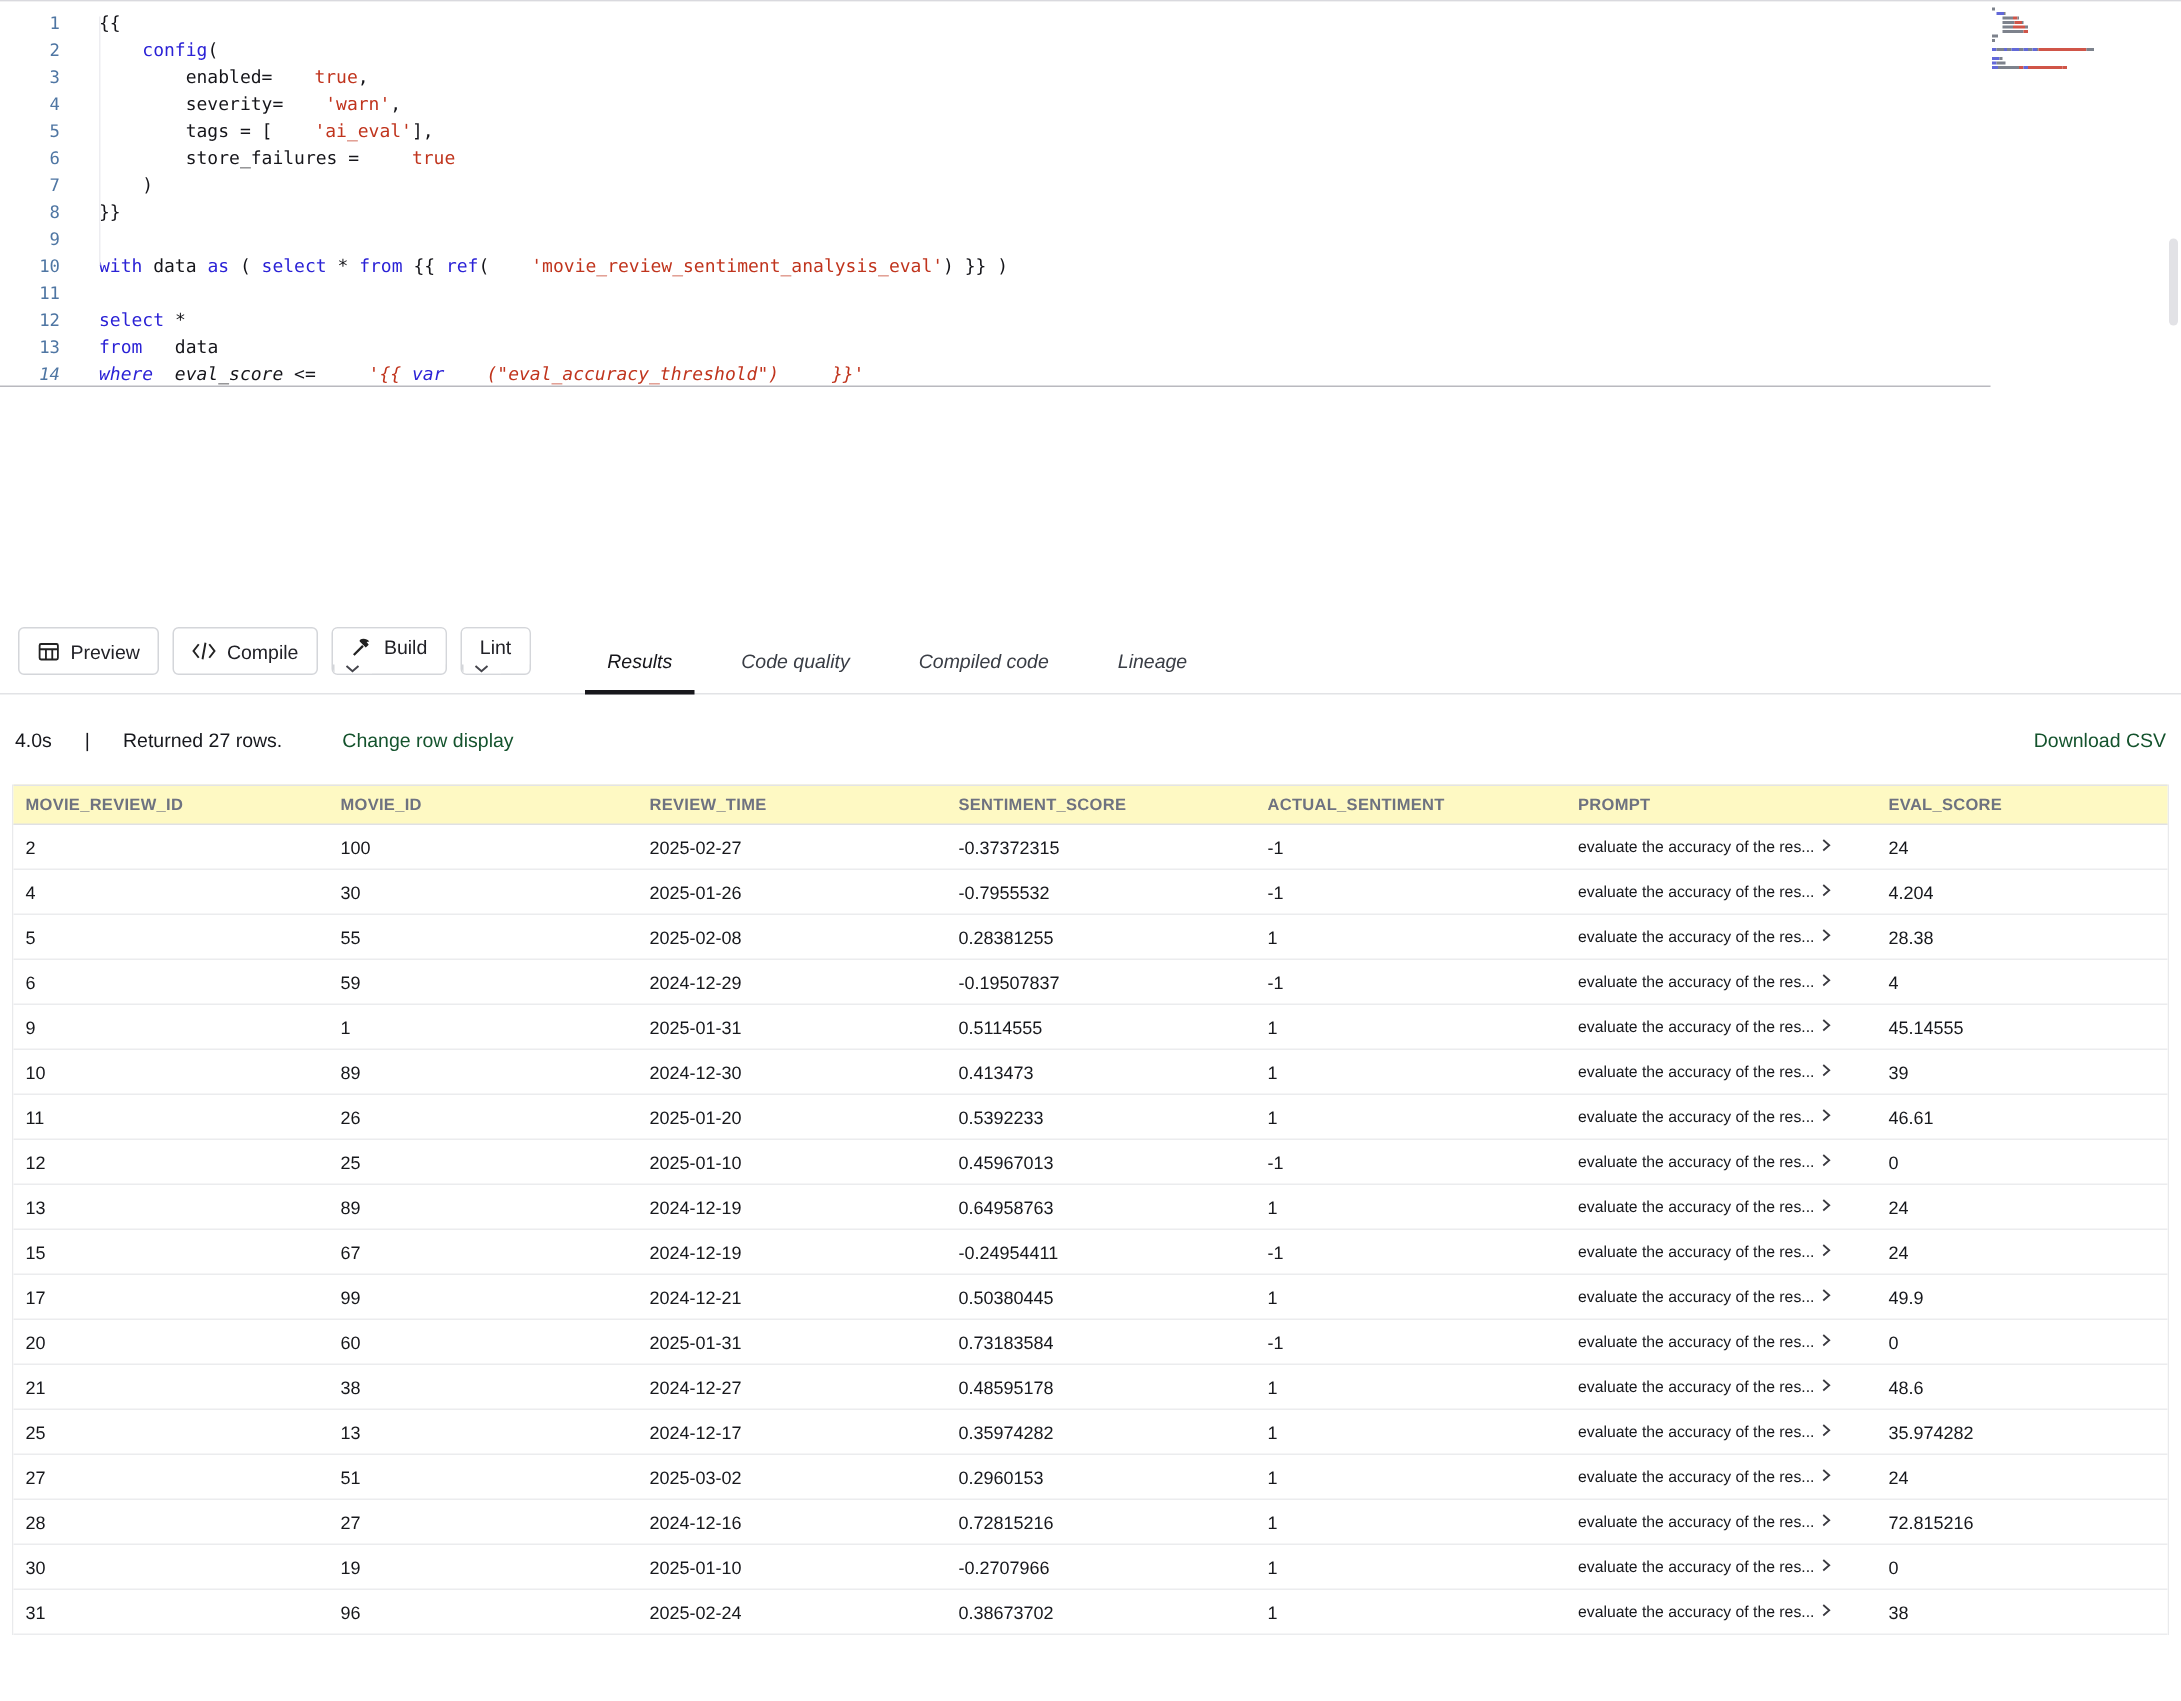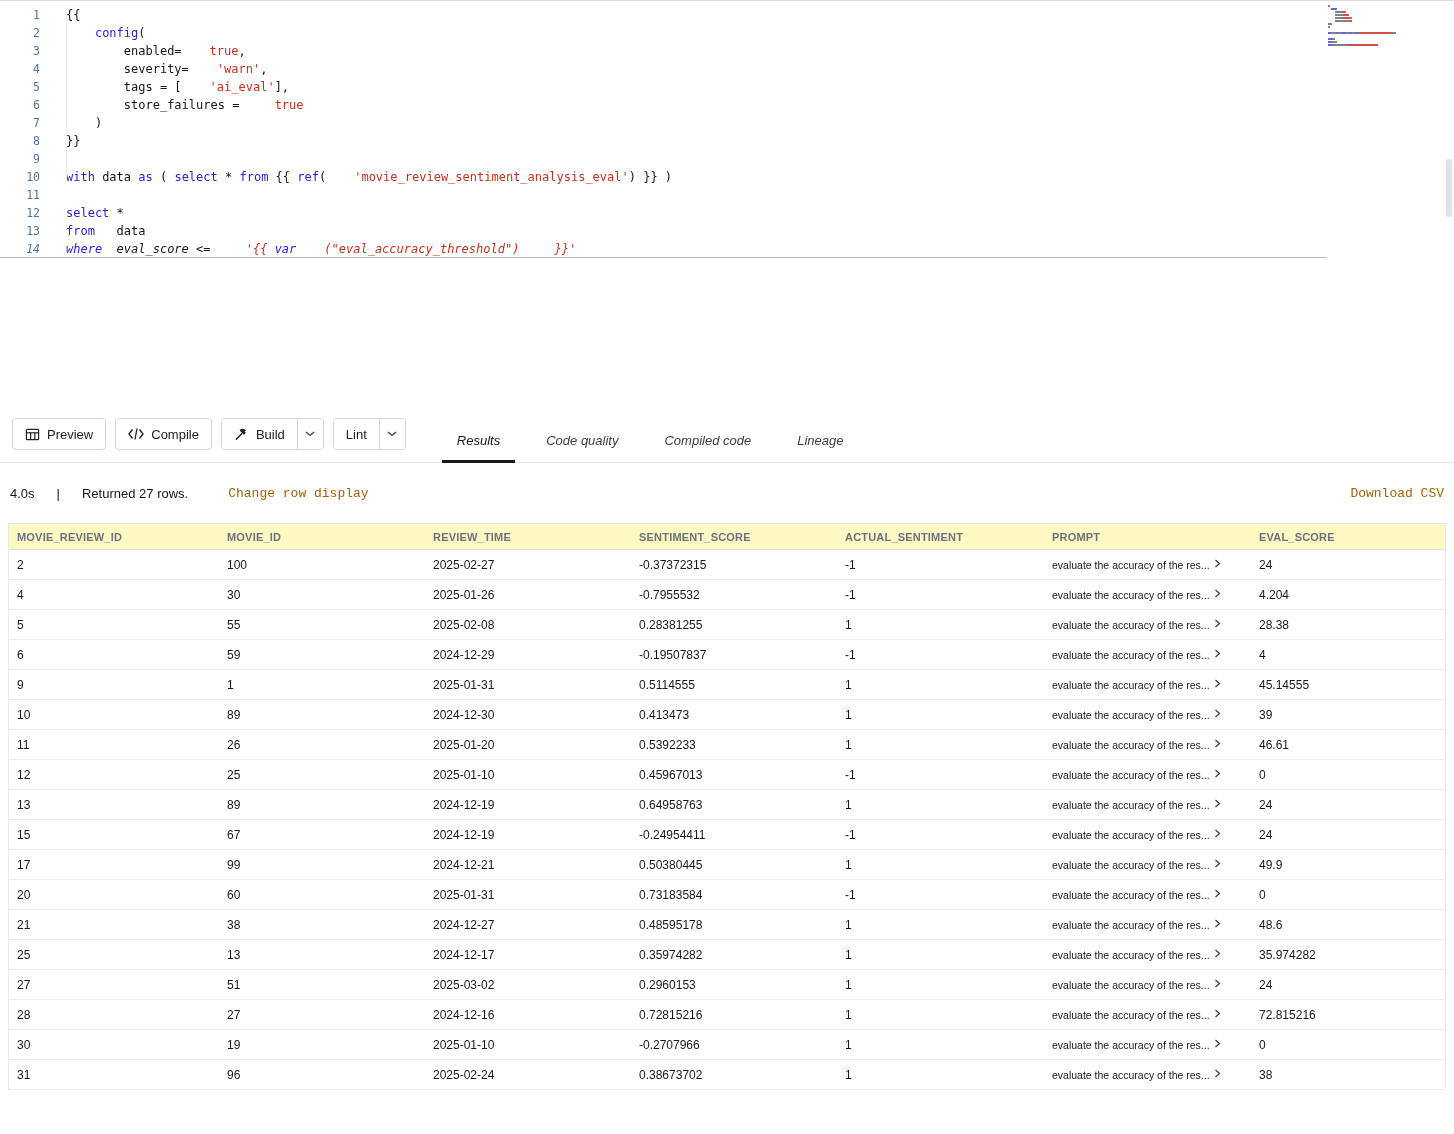--- a/index.html
+++ b/index.html
@@ -30,35 +30,35 @@
   .mm-line span { height:2px; display:block; }
   .mm-p { background:#7d828c; } .mm-k { background:#6268d9; } .mm-s { background:#d05548; } .mm-sp { background:transparent; }
   .edit-scroll { position:absolute; right:2px; top:158px; width:6px; height:58px; background:#e2e2e6; border-radius:3px; }
 
   
   .toolbar { height:45px; display:flex; align-items:flex-start; padding:0 12px;
              border-bottom:1px solid #e2e3e6; position:relative; }
   .btn { display:flex; align-items:center; gap:7px; border:1px solid #d4d6da; border-radius:4px;
          background:#fff; height:32px; padding:0 12px; font-size:13px; color:#212127; cursor:pointer; }
   .btn + .btn, .btn + .split, .split + .split { margin-left:9px; }
-  .split { display:flex; border:1px solid #d4d6da; border-radius:4px; overflow:hidden; height:32px; }
+  .split { display:flex; border:1px solid #d4d6da; border-radius:4px; overflow:hidden; height:32px;flex-direction:column; }
   .split .btn { border:none; border-radius:0; height:30px; }
   .split .arrow { width:26px; display:flex; align-items:center; justify-content:center;
                   border-left:1px solid #d4d6da; background:#fff; cursor:pointer; }
   .tabs { display:flex; height:100%; margin-left:28px;font-style:italic; }
   .tab { display:flex; align-items:center; padding:0 15px; margin:0 8px; font-size:13px;
          color:#393d45; position:relative; cursor:pointer; }
   .tab.active { color:#15151a; }
   .tab.active::after { content:""; position:absolute; left:0; right:0; bottom:-1px; height:3px; background:#17171c; }
 
   
   .statusbar { height:60px; display:flex; align-items:center; justify-content:space-between;
                padding:0 10px; font-size:13px; color:#17181d; }
   .sb-left { display:flex; align-items:center; gap:22px; }
-  .link { color:#a16207; text-decoration:none; cursor:pointer; font-size:13px;font-family:Liberation Mono, monospace; }
+  .link { color:#14532d; text-decoration:none; cursor:pointer; font-size:13px; }
   .sb-left .link { margin-left:18px; }
 
   
   .results { margin:0 8px; border-left:1px solid #e9eaec; border-right:1px solid #e9eaec; }
   .t-head, .t-row { display:grid; grid-template-columns:210px 206px 206px 206px 207px 207px 1fr; align-items:center; }
   .t-head { background:#fef9c3; height:27px; border-top:1px solid #e3e4e7; border-bottom:1px solid #e0e1e4; }
   .th-cell { font-size:11px; font-weight:bold; color:#6e7280; letter-spacing:0.2px; padding-left:8px; }
   .t-row { height:30px; border-bottom:1px solid #ebecee; background:#fff; }
   .t-cell { font-size:12px; color:#17181c; padding-left:8px; white-space:nowrap; overflow:hidden; }
   .t-cell.prompt { font-size:10.5px; display:flex; align-items:center; gap:4px; }

